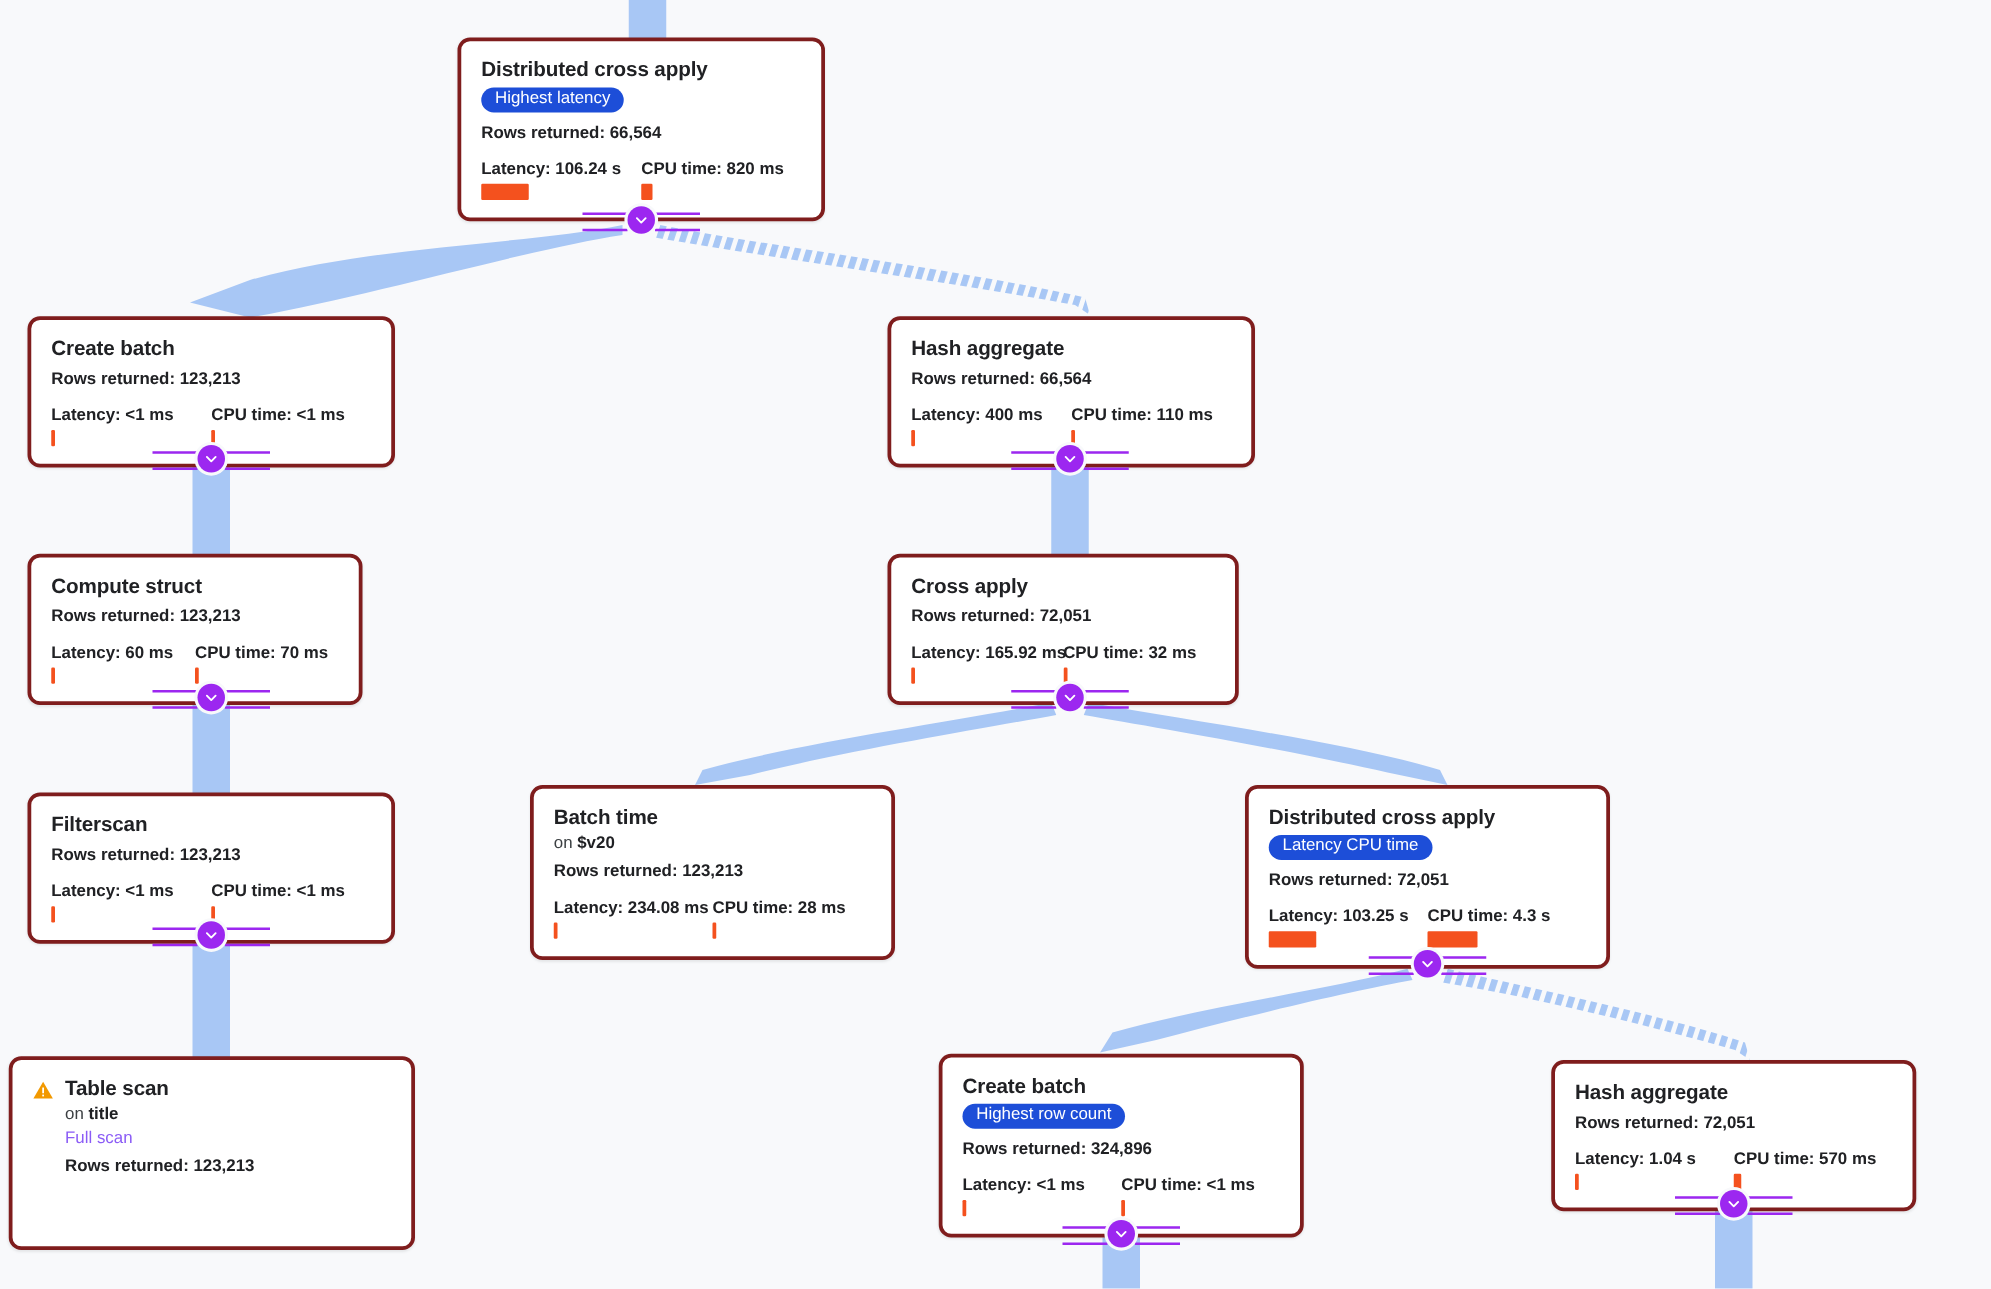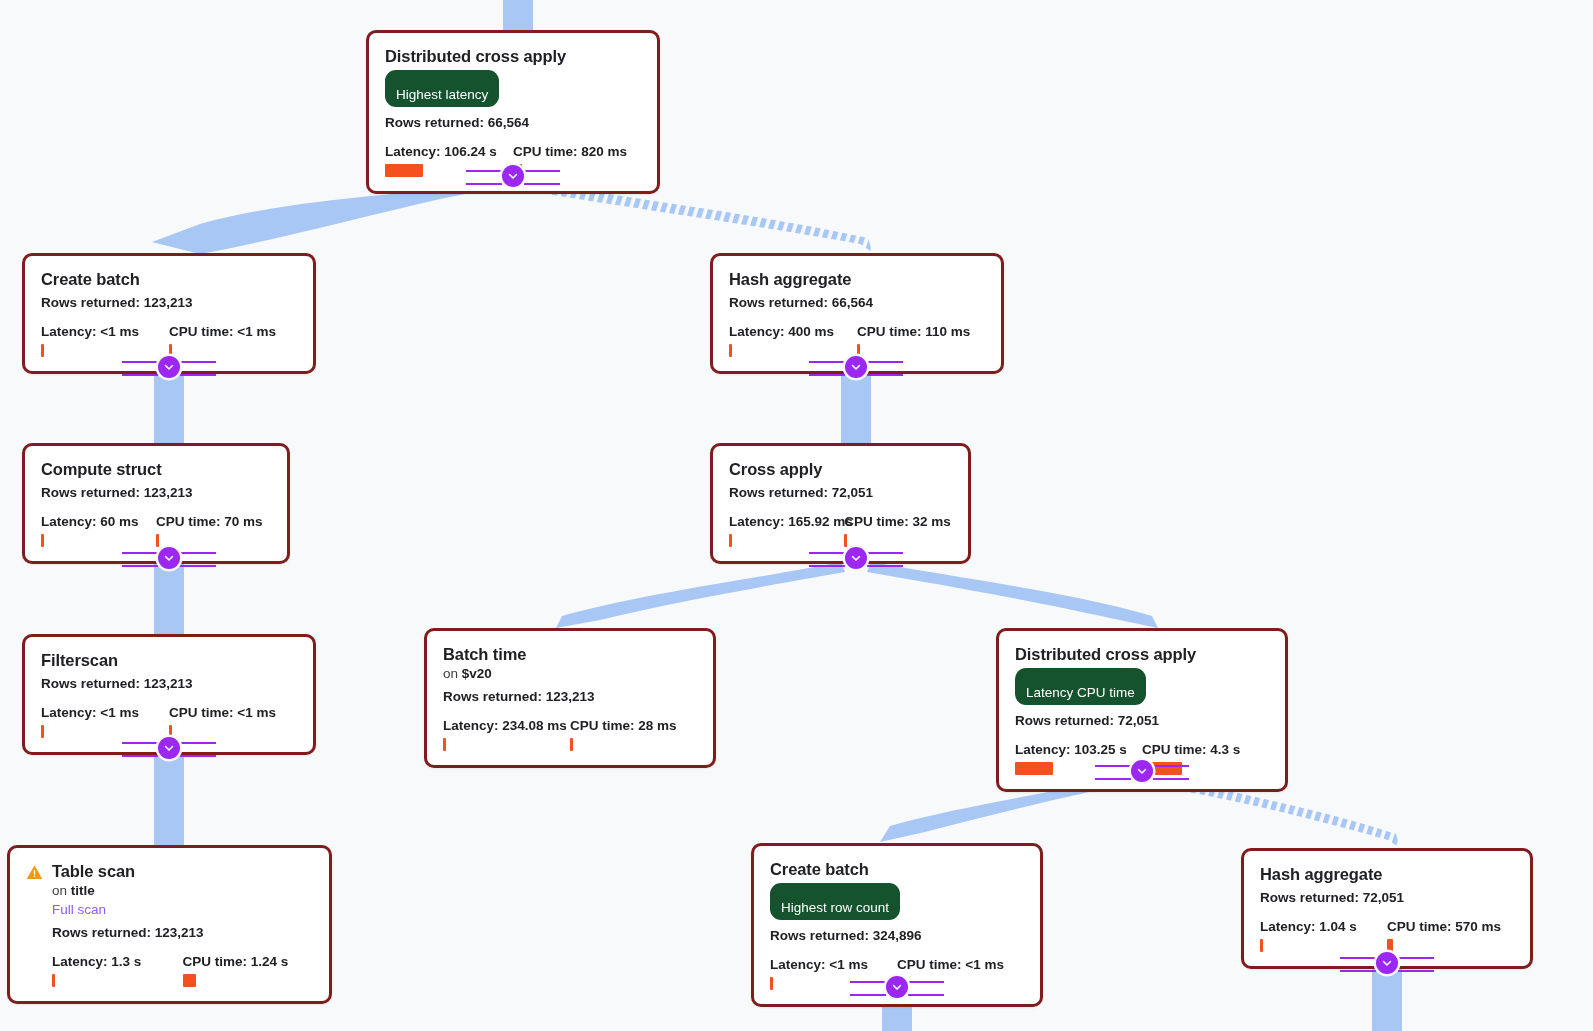--- a/index.html
+++ b/index.html
@@ -55,25 +55,25 @@
   .node-sub {
     font-size: 13.5px;
     color: #3c4043;
     line-height: 18px;
     margin-top: 1px;
   }
   .node-sub b { font-weight: bold; color: #202124; }
   .node-sub.muted { color: #8b5cf6; }
   .badge {
     display: inline-block;
-    background: #14532d;
+    background: #1d4ed8;
     color: #ffffff;
     font-size: 13.5px;
     line-height: 15px;
-    padding: 17px 11px 5px 11px;
+    padding: 0 11px 5px 11px;
     border-radius: 11px;
     margin: 4px 0 2px 0;
   }
   .rows {
     font-size: 13.5px;
     font-weight: bold;
     color: #202124;
     margin-top: 5px;
     line-height: 18px;
   }
@@ -202,21 +202,21 @@
                 <div class="metric-bar" style="width: 3px; background: rgb(244, 81, 30);"></div>
               </div>
               <div class="metric">
                 <div class="metric-label">CPU time: 70 ms</div>
                 <div class="metric-bar" style="width: 3px; background: rgb(244, 81, 30);"></div>
               </div>
             </div>
           </div>
         </div>
       </div>
-      <div class="node" style="left: 710px; top: 443px; width: 261px; min-height: 106px;">
+      <div class="node" style="left: 710px; top: 443px; width: 281px; min-height: 106px;">
         <div class="node-head">
           <div style="flex: 1 1 0%;">
             <div class="node-title">Cross apply</div>
             <div class="rows">Rows returned: 72,051</div>
             <div class="metrics">
               <div class="metric">
                 <div class="metric-label">Latency: 165.92 ms</div>
                 <div class="metric-bar" style="width: 3px; background: rgb(244, 81, 30);"></div>
               </div>
               <div class="metric">
@@ -325,30 +325,20 @@
           <div class="warn-icon"><svg viewBox="0 0 24 24" width="17" height="17">
               <path d="M12 2 L23 21 L1 21 Z" fill="#f29900"></path>
               <rect x="11" y="8.5" width="2" height="6.5" fill="#ffffff"></rect>
               <rect x="11" y="16.5" width="2" height="2" fill="#ffffff"></rect>
             </svg></div>
           <div style="flex: 1 1 0%;">
             <div class="node-title">Table scan</div>
             <div class="node-sub">on <b>title</b></div>
             <div class="node-sub muted">Full scan</div>
             <div class="rows">Rows returned: 123,213</div>
-            <div class="metrics">
-              <div class="metric">
-                <div class="metric-label">Latency: 1.3 s</div>
-                <div class="metric-bar" style="width: 3px; background: rgb(244, 81, 30);"></div>
-              </div>
-              <div class="metric">
-                <div class="metric-label">CPU time: 1.24 s</div>
-                <div class="metric-bar" style="width: 13px; background: rgb(244, 81, 30);"></div>
-              </div>
-            </div>
           </div>
         </div>
       </div>
     </div>
 
 <div style="position: absolute; left: 466px; top: 165px; width: 94px; height: 22px; z-index: 9; display: flex; align-items: center; justify-content: center;">
       <div style="position: absolute; left: 0px; top: 5px; width: 36px; height: 11px; border-top: 2px solid rgb(156, 39, 240); border-bottom: 2px solid rgb(156, 39, 240);"></div>
       <div style="position: absolute; left: auto; top: 5px; width: 36px; height: 11px; border-top: 2px solid rgb(156, 39, 240); border-bottom: 2px solid rgb(156, 39, 240); right: 0px;"></div>
       <div style="position: relative; width: 22px; height: 22px; border-radius: 50%; background: rgb(156, 39, 240); box-shadow: rgb(248, 249, 251) 0px 0px 0px 2.5px; display: flex; align-items: center; justify-content: center;">
         <svg viewBox="0 0 24 24" width="14" height="14">

